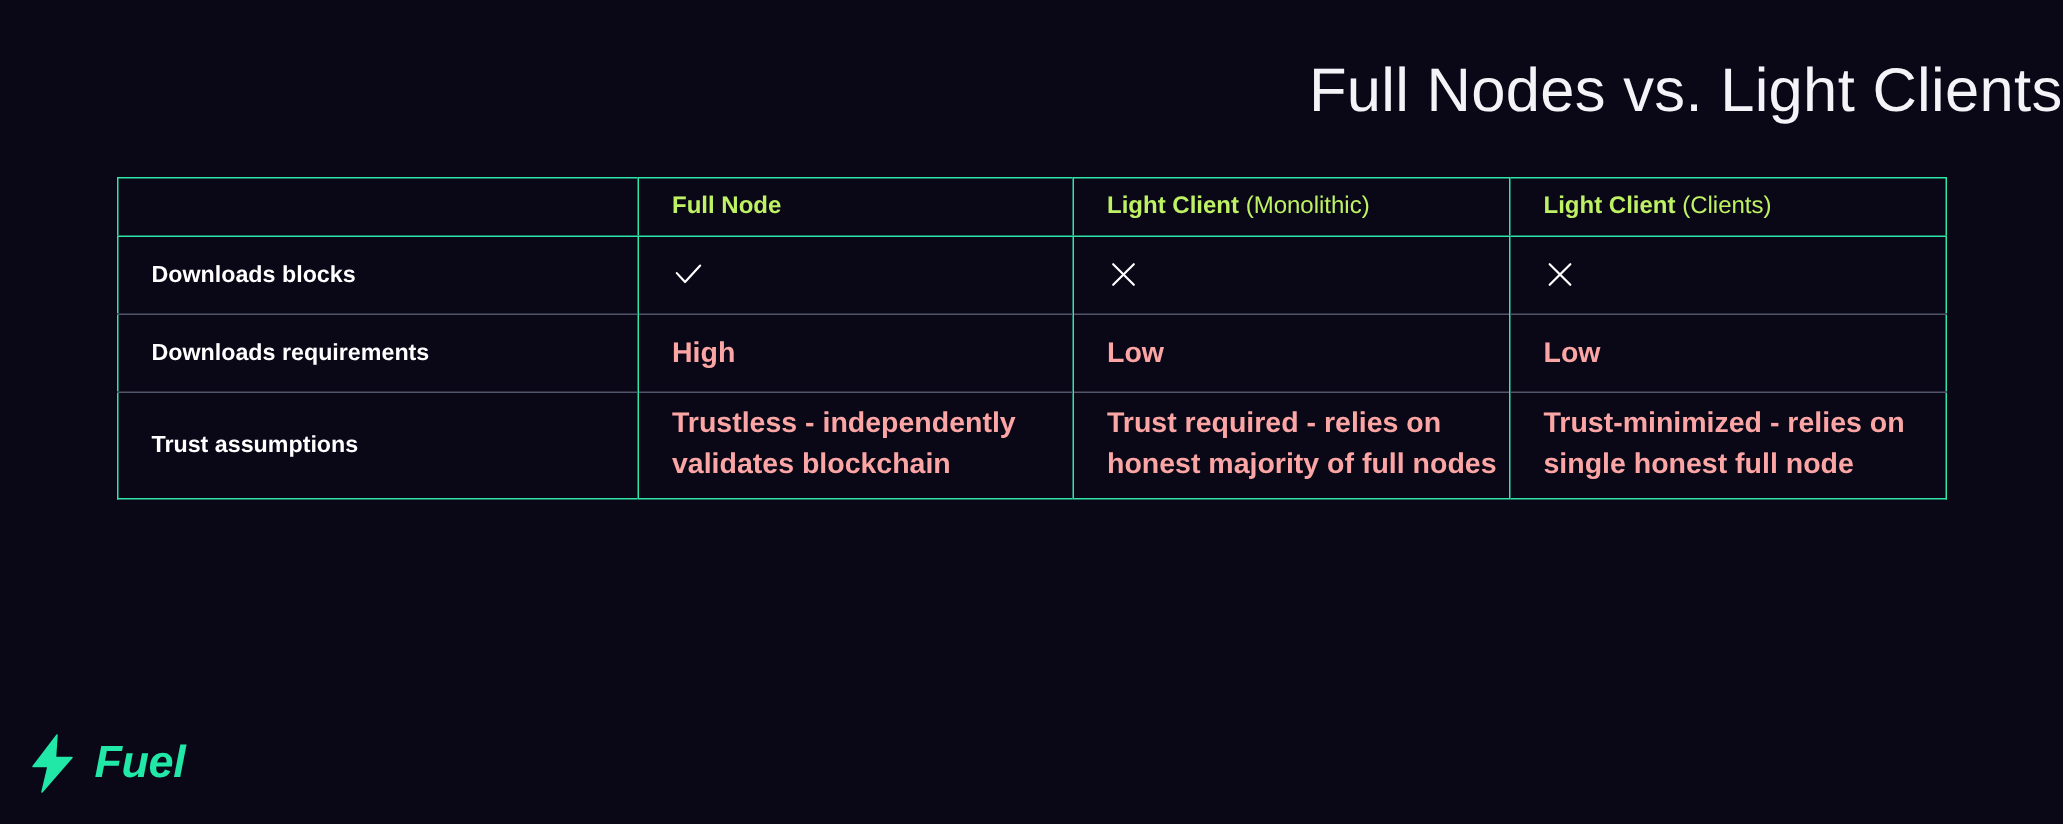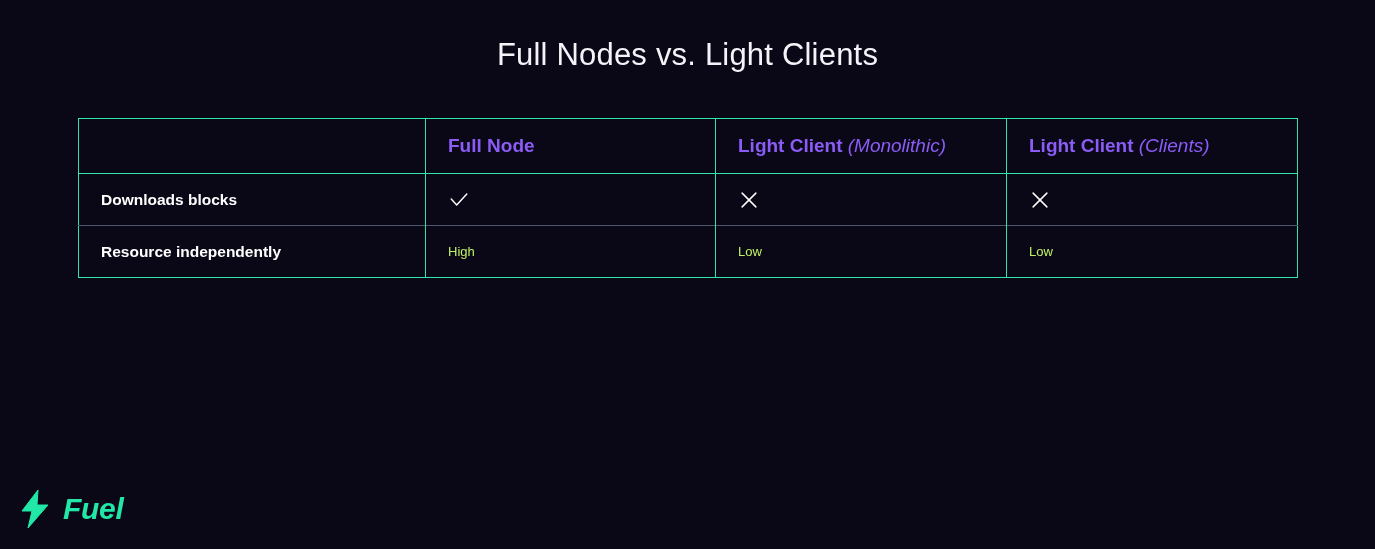--- a/index.html
+++ b/index.html
@@ -16,22 +16,22 @@
     color:#ffffff;
     position:relative;
   }
 
   
   .page-title {
     position:absolute;
     top:37px;
     left:0;
     width:100%;
-    text-align:center;
-    font-size:31px;
+    text-align:right;
+    font-size:41px;
     font-weight:400;
     letter-spacing:0.2px;
     color:#f4f4f8;
   }
 
   
   .table-wrap {
     position:absolute;
     left:78px;
     top:118px;
@@ -51,40 +51,40 @@
   table.cmp col.c3 { width:291px; }
 
   
   table.cmp th + th,
   table.cmp td + td {
     border-left:1.5px solid #2fe6a8;
   }
 
   
   thead th {
-    height:55px;
+    height:39px;
     padding:0 0 0 22px;
     text-align:left;
     vertical-align:middle;
-    font-size:19px;
+    font-size:16px;
     font-weight:400;
-    color:#8b5cf6;
+    color:#bef264;
     border-bottom:1.5px solid #2fe6a8;
   }
   thead th .hd-strong { font-weight:700; }
-  thead th .hd-light  { font-weight:400;font-style:italic; }
+  thead th .hd-light  { font-weight:400; }
 
   
   tbody td {
     height:52px;
     padding:0 0 0 22px;
     vertical-align:middle;
-    font-size:13px;
-    font-weight:400;
-    color:#bef264;
+    font-size:19px;
+    font-weight:700;
+    color:#fca5a5;
     border-top:1px solid #52566b;
   }
   tbody tr:first-child td { border-top:none; }
 
   tbody td.rowlabel {
     font-weight:700;
     font-size:15.5px;
     color:#ffffff;
   }
 
@@ -173,27 +173,33 @@
             <svg viewBox="0 0 24 24" fill="none" stroke="#ffffff" stroke-width="1.6" stroke-linecap="round">
                 <line x1="4.5" y1="4.5" x2="19.5" y2="19.5"></line>
                 <line x1="19.5" y1="4.5" x2="4.5" y2="19.5"></line>
               </svg>
           </span>
         </td>
       </tr>
 
 
       <tr>
-        <td class="rowlabel">Resource independently</td>
+        <td class="rowlabel">Downloads requirements</td>
         <td>High</td>
         <td>Low</td>
         <td>Low</td>
       </tr>
 
 
+      <tr class="tall">
+        <td class="rowlabel">Trust assumptions</td>
+        <td class="cell-lines">Trustless - independently validates blockchain</td>
+        <td class="cell-lines">Trust required - relies on honest majority of full nodes</td>
+        <td class="cell-lines">Trust-minimized - relies on single honest full node</td>
+      </tr>
 
     </tbody>
   </table>
 </div>
 
 <div class="brand">
   <span class="bolt">
     <svg viewBox="0 0 34 40">
       <polygon points="20,1 4,22 14,22 10,39 30,16 19,16" fill="#21e7a7" stroke="#21e7a7" stroke-width="1" stroke-linejoin="round"></polygon>
     </svg>

